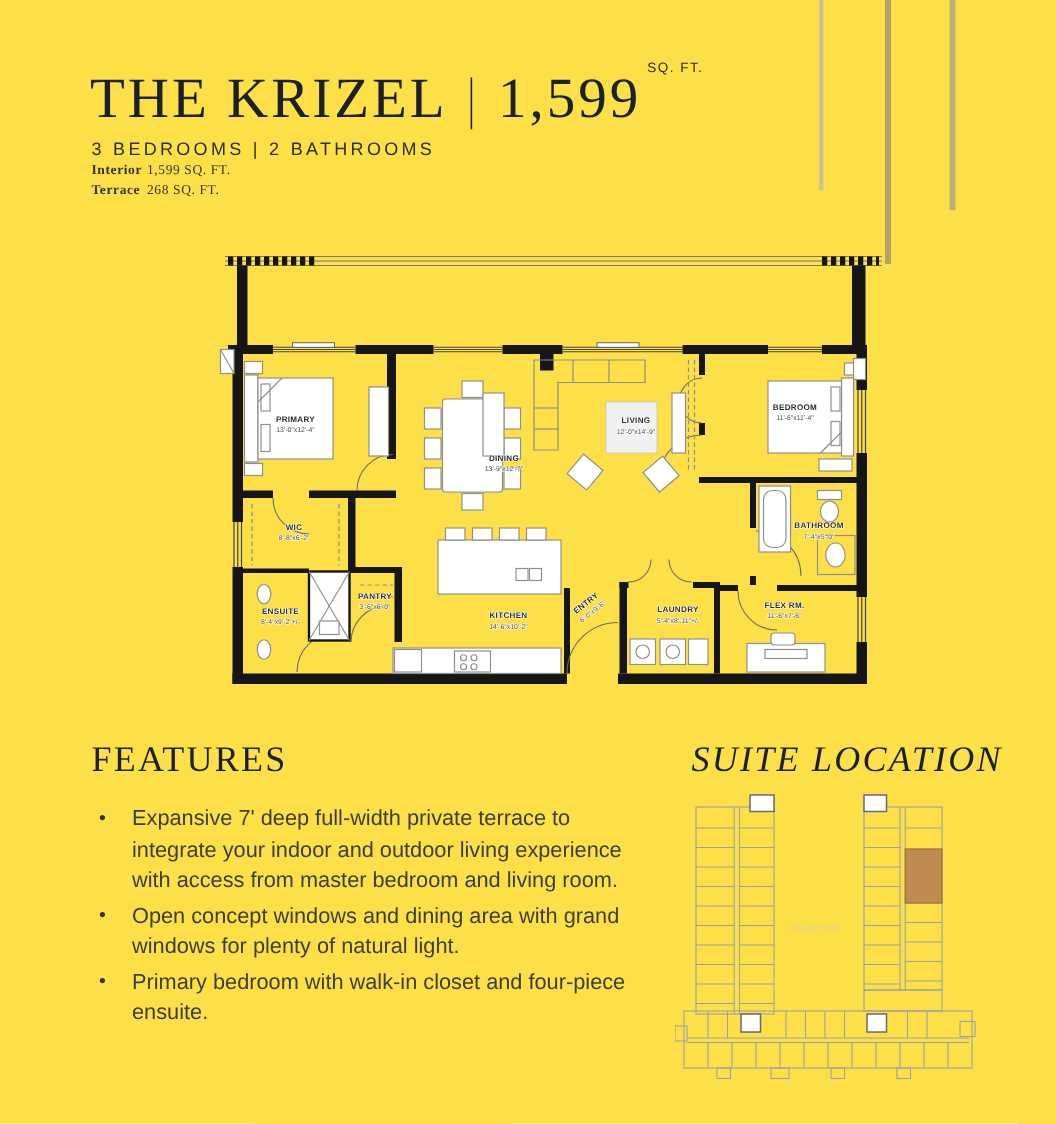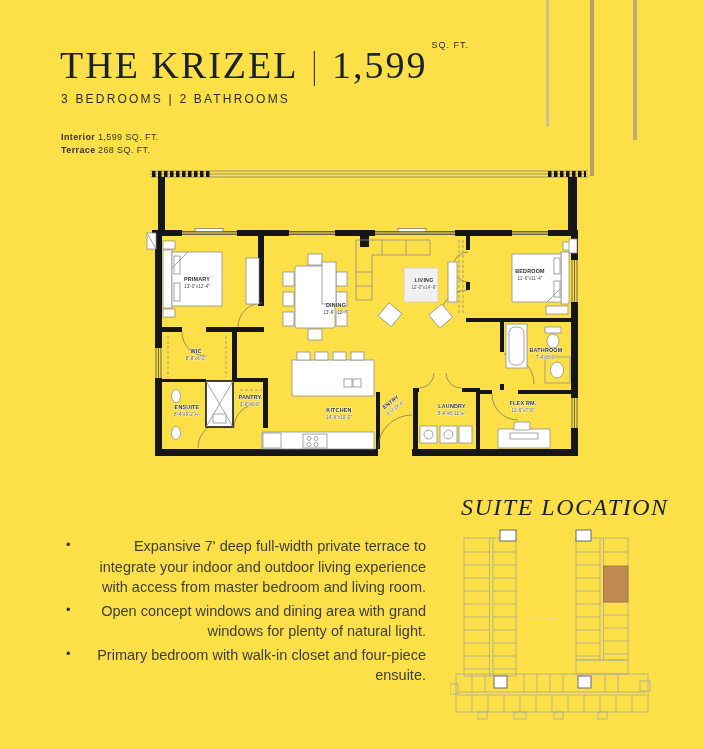--- a/index.html
+++ b/index.html
@@ -12,21 +12,21 @@
   .bar2 { left:590px; width:3.5px; height:176px; background:#b49e6b; }
   .bar3 { left:633px; width:3.5px; height:140px; background:#c0ad77; }
 
   
   .title { position:absolute; left:60px; top:40px; font-family:"Liberation Serif", serif;
            font-size:38px; letter-spacing:2px; color:#1b212b; font-weight:400; white-space:nowrap; }
   .title .sep { display:inline-block; margin:0 12px; transform:scaleX(.55); font-weight:400; }
   .title .sup { font-family:"Liberation Sans", sans-serif; font-size:9px; letter-spacing:1px;
                 vertical-align:30px; margin-left:4px; color:#2a2a2a; }
   .subtitle { position:absolute; left:61px; top:92px; font-size:12px; letter-spacing:2.2px; color:#2d2d2d; }
-  .stats { position:absolute; left:61px; top:132px; font-size:9px; color:#333; letter-spacing:.4px; }
+  .stats { position:absolute; left:61px; top:108px; font-size:9px; color:#333; letter-spacing:.4px;font-family:Liberation Serif, serif; }
   .stats .row { margin-bottom:3px; }
   .stats .lab { font-weight:bold; display:inline-block; width:37px; }
 
   
   .plan { position:absolute; left:138px; top:162px; }
   .plan .wall { fill:#161616; }
   .plan .thin { stroke:#444; stroke-width:.8; fill:none; }
   .plan .furn { stroke:#8f8f8f; stroke-width:.8; fill:#fff; }
   .plan .furnl { stroke:#8f8f8f; stroke-width:.8; fill:none; }
   .plan .arc { stroke:#6b6b6b; stroke-width:.7; fill:none; }
@@ -36,21 +36,21 @@
   .plan .rm  { font-size:5.4px; font-weight:bold; fill:#2e2e2e; letter-spacing:.2px; }
   .plan .dim { font-size:4.6px; fill:#4d4d4d; }
 
   
   .sect-title { position:absolute; font-family:"Liberation Serif", serif; font-size:24px;
                 letter-spacing:1.5px; color:#1b212b; font-weight:400; }
   .feat-title { left:61px; top:494px; }
   .suite-title { left:461px; top:494px;font-style:italic; }
 
   
-  .features { position:absolute; left:64px; top:536px; width:362px; list-style:none;text-align:right; }
+  .features { position:absolute; left:64px; top:536px; width:362px; list-style:none; }
   .features li { position:relative; padding-left:24px; font-size:14.5px; line-height:1.42;
                  color:#3e3e3e; margin-bottom:3px; }
   .features li::before { content:"•"; position:absolute; left:2px; top:0; font-size:13px; color:#333; }
 
   
   .keyplan { position:absolute; left:450px; top:528px; }
   .keyplan .kp { stroke:#9ba1a8; stroke-width:.7; fill:none; }
   .keyplan .kps { stroke:#646b74; stroke-width:1; fill:#fff; }
   .keyplan .court { font-family:"Liberation Sans", sans-serif; font-size:3.8px; fill:#cdcdcd;
                     letter-spacing:1px; text-anchor:middle; }
@@ -310,20 +310,21 @@
           <text class="rm" x="452" y="408">LAUNDRY</text>
           <text class="dim" x="452" y="415">5'-4"x8'-11"+/-</text>
         </g>
       <g>
           <text class="rm" x="523" y="405">FLEX RM.</text>
           <text class="dim" x="523" y="412">11'-6"x7'-6"</text>
         </g>
     </g>
   </svg>
 
+  <h2 class="sect-title feat-title">FEATURES</h2>
   <ul class="features">
     <li><span>Expansive 7' deep full-width private terrace to integrate your indoor and outdoor living experience with access from master bedroom and living room.</span></li>
     <li><span>Open concept windows and dining area with grand windows for plenty of natural light.</span></li>
     <li><span>Primary bedroom with walk-in closet and four-piece ensuite.</span></li>
   </ul>
 
   <h2 class="sect-title suite-title">SUITE LOCATION</h2>
   <svg class="keyplan" width="205" height="205" viewBox="0 0 205 205">
     <g class="kp">
 

